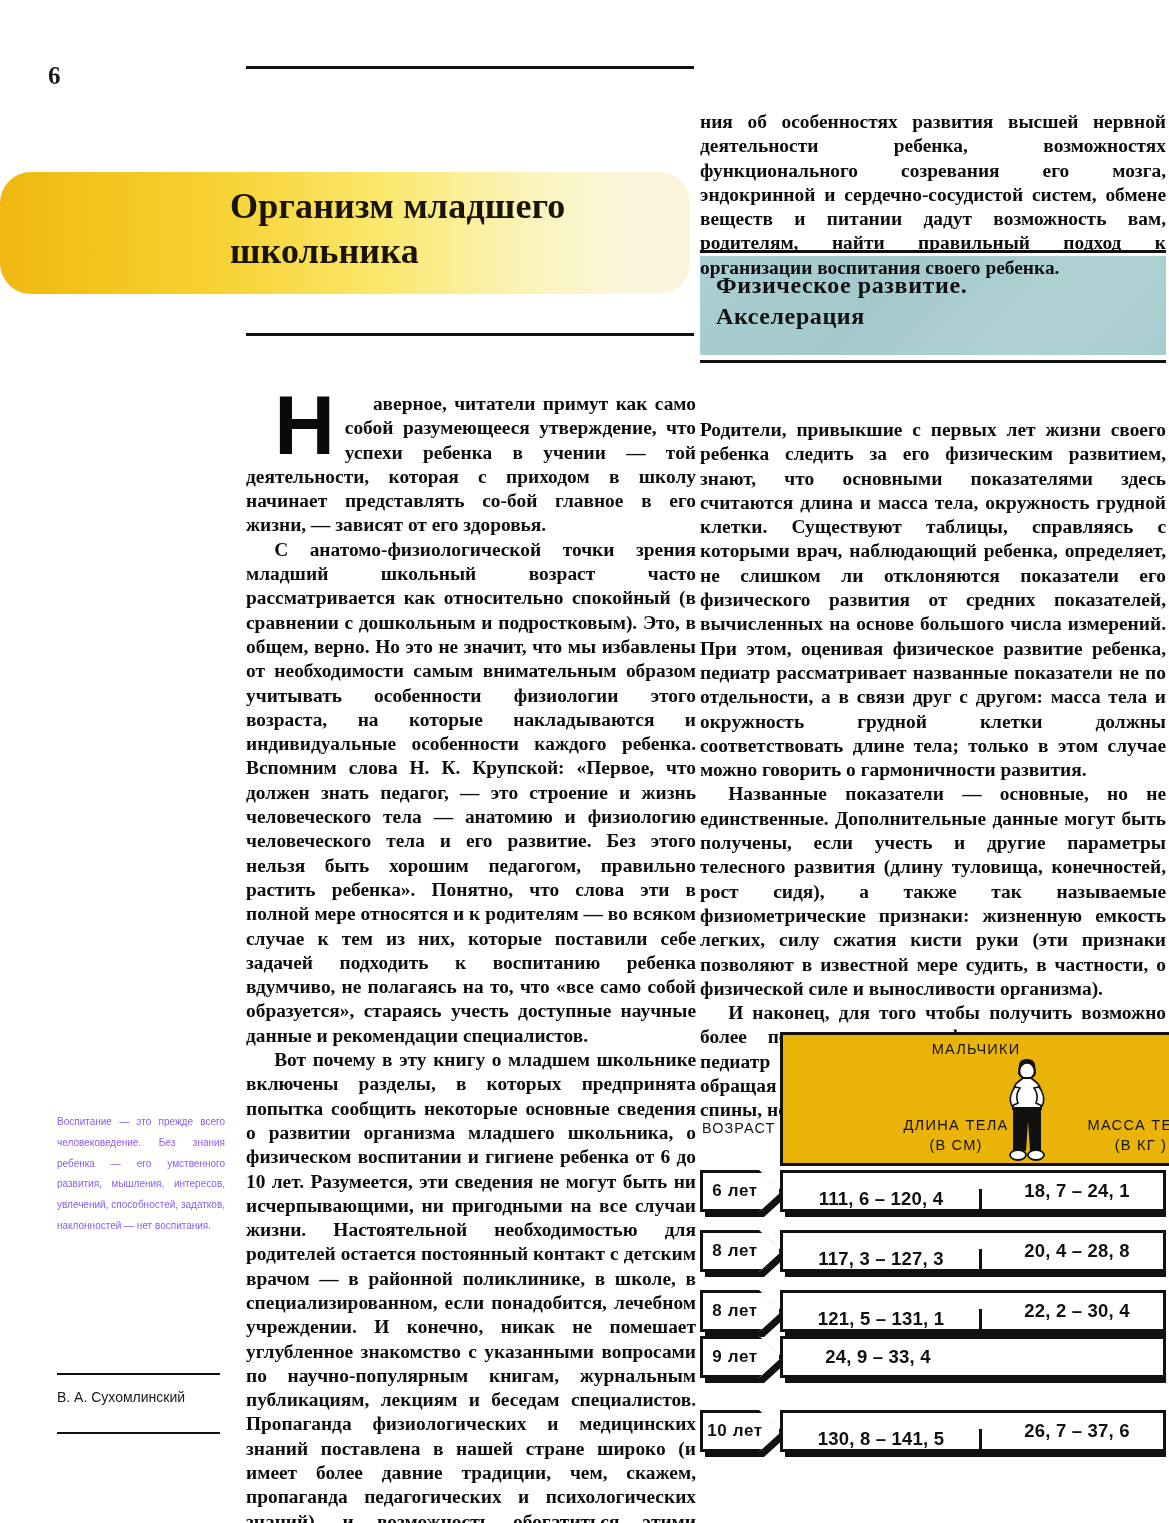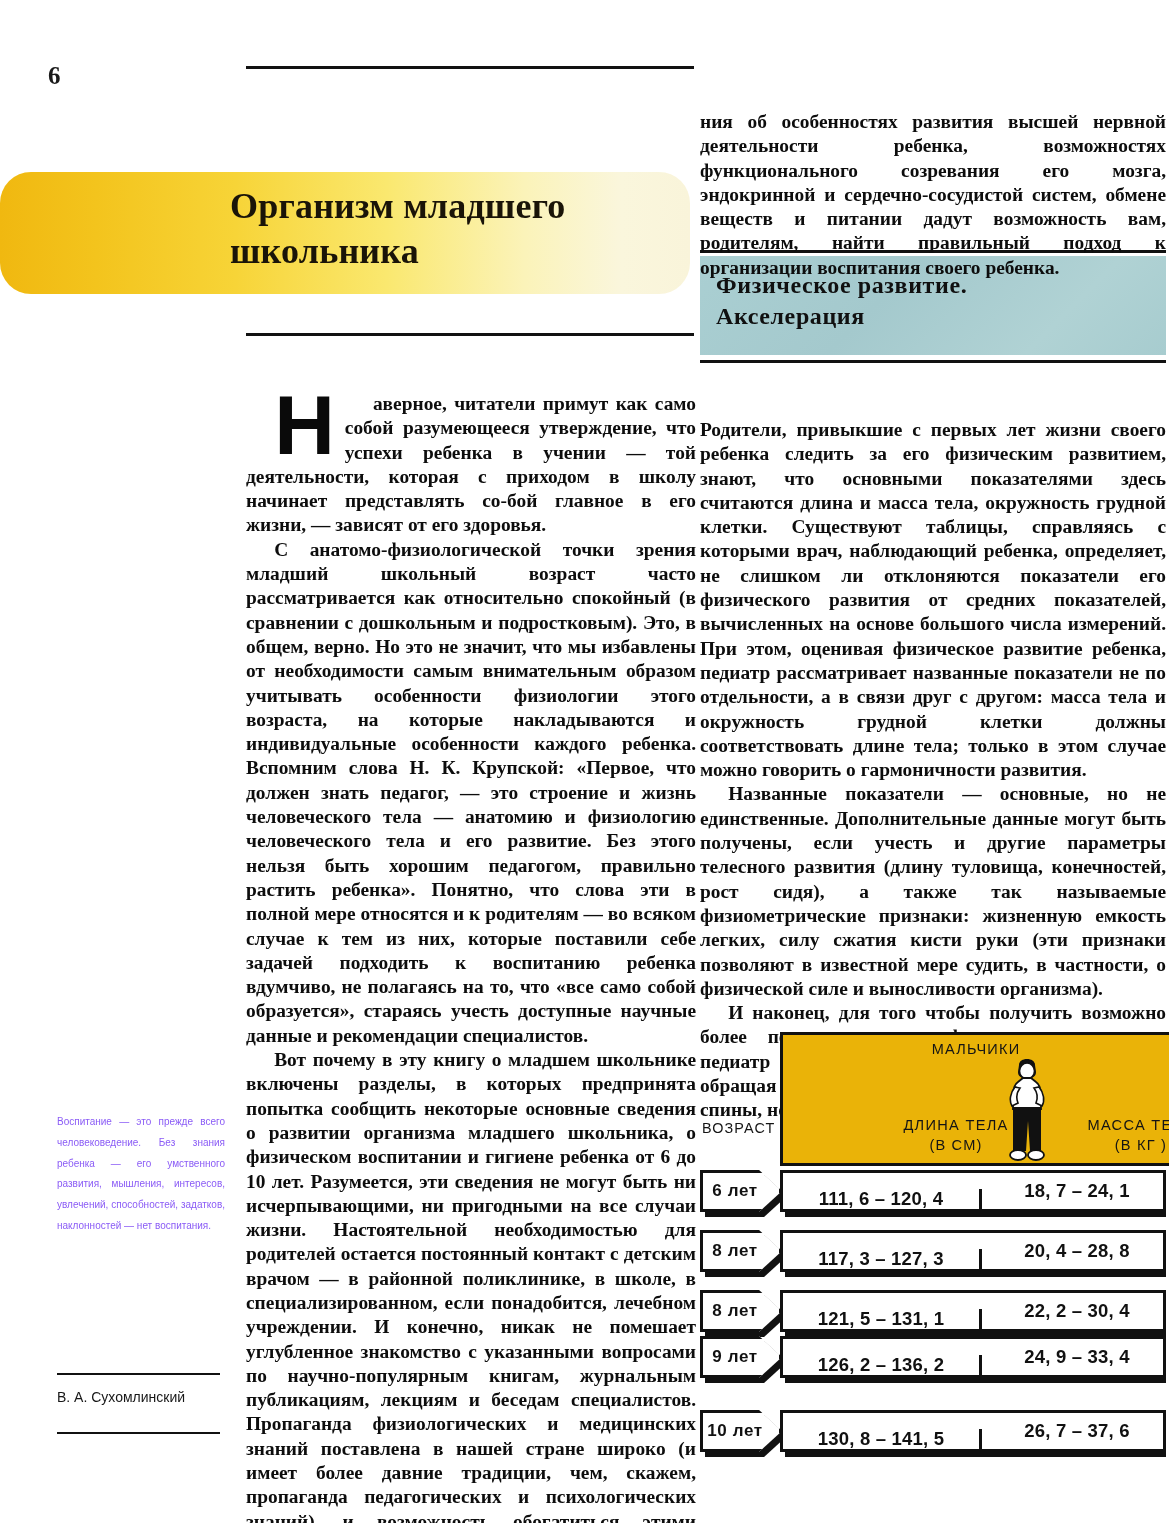--- a/index.html
+++ b/index.html
@@ -397,21 +397,20 @@
       <div class="cell">22, 2 – 30, 4</div>
     </div>
   </div>
 
   <div class="trow" style="top:304px">
     <div class="age-tag-shadow"></div>
     <div class="age-tag"></div>
     <div class="age-label">9 лет</div>
     <div class="cells-shadow"></div>
     <div class="cells">
-      <div class="cell first">126, 2 – 136, 2</div>
       <div class="cell">24, 9 – 33, 4</div>
     </div>
   </div>
 
   <div class="trow" style="top:378px">
     <div class="age-tag-shadow"></div>
     <div class="age-tag"></div>
     <div class="age-label">10 лет</div>
     <div class="cells-shadow"></div>
     <div class="cells">

